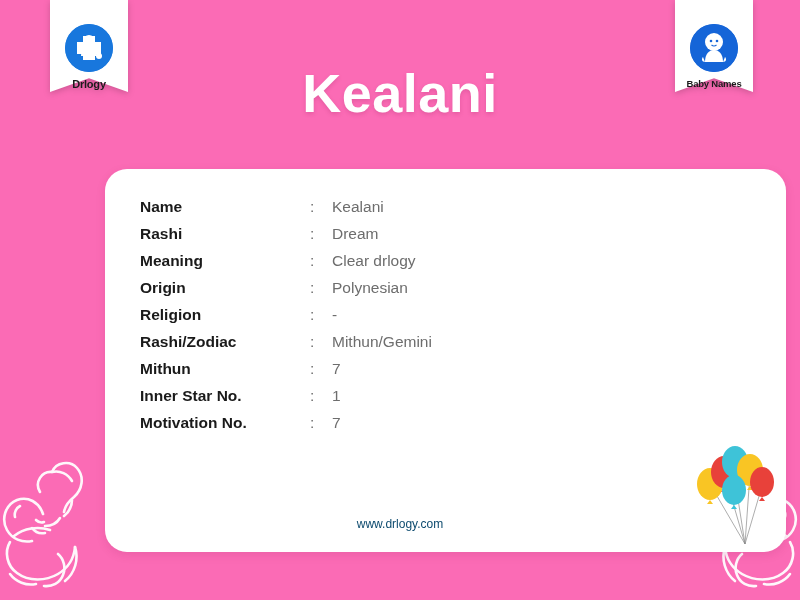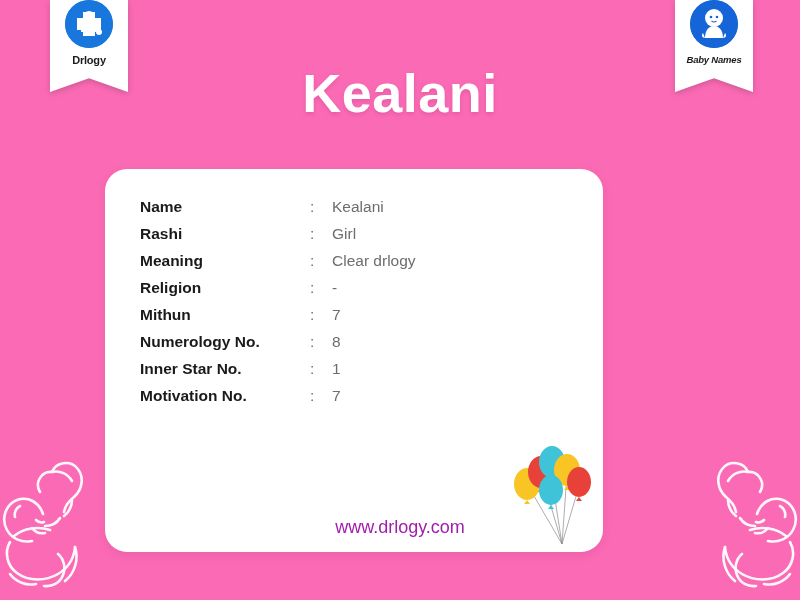--- a/index.html
+++ b/index.html
@@ -29,35 +29,35 @@
 
   
   .ribbon {
     position: absolute;
     top: 0;
     width: 78px;
     height: 92px;
     filter: drop-shadow(0 2px 3px rgba(0,0,0,0.18));
   }
   .ribbon.left  { left: 50px; }
-  .ribbon.right { left: 675px; font-style: italic; }
+  .ribbon.right { left: 675px; }
   .ribbon-body {
     position: absolute;
     inset: 0;
     background: #ffffff;
     -webkit-clip-path: polygon(0 0, 100% 0, 100% 100%, 50% 85%, 0 100%);
     clip-path: polygon(0 0, 100% 0, 100% 100%, 50% 85%, 0 100%);
   }
   .ribbon-inner {
     position: absolute;
     inset: 0;
     display: flex;
     flex-direction: column;
     align-items: center;
-    padding-top: 0;
+    padding-top: 24px;
     box-sizing: border-box;
   }
   .ribbon-logo {
     width: 48px;
     height: 48px;
     border-radius: 50%;
     background: #1877dd;
     display: block;
   }
   .ribbon.right .ribbon-logo { background: #1565d8; }
@@ -83,21 +83,21 @@
     font-weight: bold;
     letter-spacing: 0.5px;
     text-shadow: 0 2px 4px rgba(150, 30, 90, 0.22);
   }
 
   
   .card {
     position: absolute;
     left: 105px;
     top: 169px;
-    width: 498px;
+    width: 681px;
     height: 383px;
     background: #ffffff;
     border-radius: 22px;
     box-shadow: 0 3px 10px rgba(130, 20, 80, 0.13);
     overflow: hidden;
   }
 
   .info-table {
     position: absolute;
     left: 35px;
@@ -129,22 +129,22 @@
     font-weight: normal;
     font-size: 15.5px;
   }
 
   .card-url {
     position: absolute;
     left: 0;
     width: 590px;
     top: 348px;
     text-align: center;
-    color: #a21caf;
-    font-size: 18px;
+    color: #0c4a6e;
+    font-size: 12px;
     text-decoration: none;
   }
 
   .balloons {
     position: absolute;
     right: 6px;
     bottom: 0px;
     width: 92px;
     height: 112px;
     pointer-events: none;
@@ -231,41 +231,46 @@
   <table class="info-table">
     <tbody id="rows-body">
         <tr>
           <td class="k">Name</td>
           <td class="sep">:</td>
           <td class="v">Kealani</td>
         </tr>
         <tr>
           <td class="k">Rashi</td>
           <td class="sep">:</td>
-          <td class="v">Girl</td>
+          <td class="v">Dream</td>
         </tr>
         <tr>
           <td class="k">Meaning</td>
           <td class="sep">:</td>
           <td class="v">Clear drlogy</td>
         </tr>
         <tr>
+          <td class="k">Origin</td>
+          <td class="sep">:</td>
+          <td class="v">Polynesian</td>
+        </tr>
+        <tr>
           <td class="k">Religion</td>
           <td class="sep">:</td>
           <td class="v">-</td>
         </tr>
         <tr>
+          <td class="k">Rashi/Zodiac</td>
+          <td class="sep">:</td>
+          <td class="v">Mithun/Gemini</td>
+        </tr>
+        <tr>
           <td class="k">Mithun</td>
           <td class="sep">:</td>
           <td class="v">7</td>
-        </tr>
-        <tr>
-          <td class="k">Numerology No.</td>
-          <td class="sep">:</td>
-          <td class="v">8</td>
         </tr>
         <tr>
           <td class="k">Inner Star No.</td>
           <td class="sep">:</td>
           <td class="v">1</td>
         </tr>
         <tr>
           <td class="k">Motivation No.</td>
           <td class="sep">:</td>
           <td class="v">7</td>

